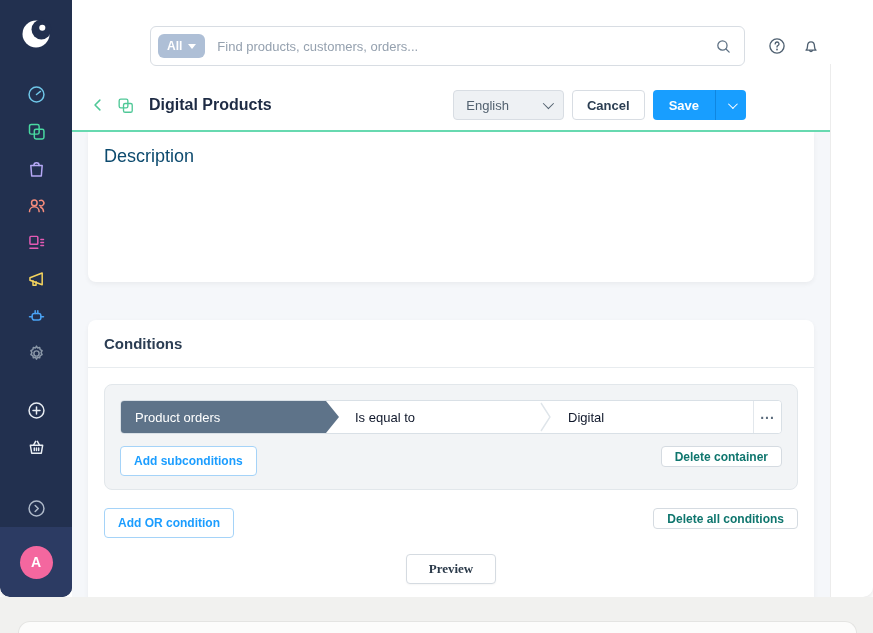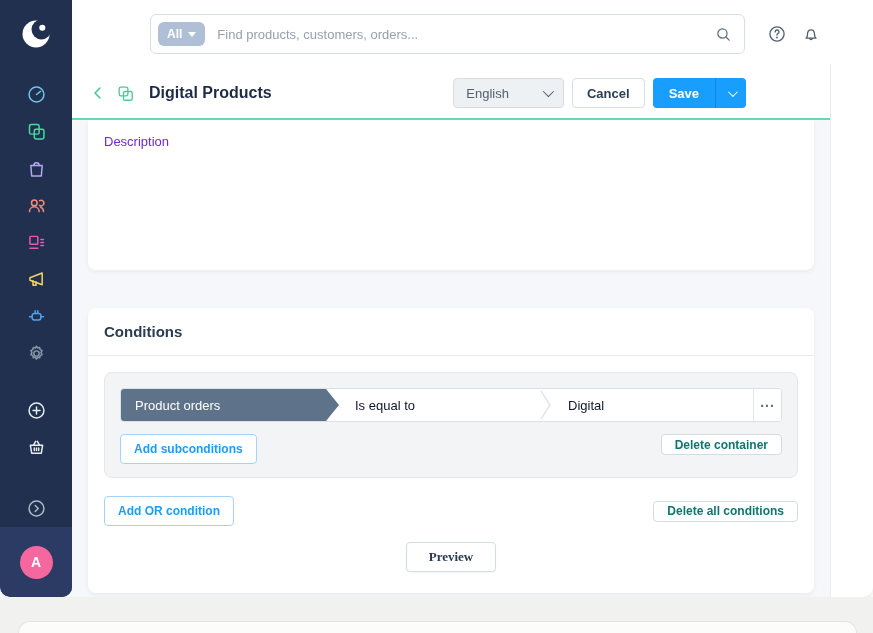--- a/index.html
+++ b/index.html
@@ -17,21 +17,21 @@
   .nav-item { width:72px; height:37px; display:flex; align-items:center; justify-content:center; cursor:pointer; }
   .nav-item svg { width:21px; height:21px; fill:none; stroke-width:1.7; stroke-linecap:round; stroke-linejoin:round; }
   .nav-lower { margin-top:20px; display:flex; flex-direction:column; align-items:center; }
   .nav-gap { height:24px; }
   .sidebar-footer { margin-top:auto; width:72px; height:77px; background:#2c3b63; border-radius:0 0 10px 10px;
     display:flex; align-items:center; justify-content:center; }
   .avatar { width:33px; height:33px; border-radius:50%; background:#f4679f; color:#fff; font-size:14px; font-weight:bold;
     display:flex; align-items:center; justify-content:center; cursor:pointer; }
 
   
-  .main { position:absolute; left:72px; top:0; width:758px; height:597px; display:flex; flex-direction:column; background:#f5f7fa; }
+  .main { position:absolute; left:72px; top:12px; width:758px; height:597px; display:flex; flex-direction:column; background:#f5f7fa; }
   .v-divider { position:absolute; left:830px; top:64px; width:1px; height:533px; background:#ececec; }
 
   
   .topbar { height:68px; background:#ffffff; display:flex; align-items:center; padding-left:78px; flex:0 0 auto; }
   .searchbox { width:595px; height:40px; border:1px solid #d8dde3; border-radius:6px; background:#fff;
     display:flex; align-items:center; padding:0 12px 0 7px; }
   .scope-chip { background:#aebfd6; color:#fff; font-size:12px; font-weight:bold; border-radius:6px;
     padding:5px 9px; display:flex; align-items:center; gap:6px; cursor:pointer; }
   .scope-chip .caret { width:0; height:0; border-left:4px solid transparent; border-right:4px solid transparent; border-top:5px solid #fff; }
   .search-input { border:none; outline:none; flex:1; font-size:13px; color:#3a4856; padding-left:12px; font-family:"Liberation Sans", sans-serif; background:transparent; }
@@ -52,21 +52,21 @@
     padding:0 14px; cursor:pointer; font-family:inherit; }
   .save-split { display:flex; height:30px; border-radius:4px; overflow:hidden; cursor:pointer; }
   .btn-save { background:#189eff; color:#fff; border:none; font-size:13px; font-weight:bold; padding:0 16px; cursor:pointer; font-family:inherit; }
   .btn-save-caret { background:#189eff; border:none; border-left:1px solid #0f86e0; width:31px; display:flex; align-items:center; justify-content:center; cursor:pointer; }
   .btn-save-caret .caret { width:7px; height:7px; border-right:1.8px solid #fff; border-bottom:1.8px solid #fff; transform:rotate(45deg) translateY(-2px); }
 
   
   .content { flex:1; background:#f5f7fa; padding:0 16px; overflow:hidden; }
   .card { background:#fff; border-radius:8px; box-shadow:0 2px 5px rgba(0,0,0,.05); }
   .description-card { border-radius:0 0 8px 8px; height:150px; padding:14px 16px; margin-bottom:38px; }
-  .field-label { font-size:13px; color:#6d28d9; margin-bottom:7px; }
+  .field-label { font-size:18px; color:#0c4a6e; margin-bottom:7px; }
   .textarea-wrap { position:relative; }
   textarea.description { width:100%; height:101px; border:1px solid #d3dae2; border-radius:4px; resize:none; outline:none;
     font-size:13px; color:#3a4856; padding:10px 12px; font-family:"Liberation Sans", sans-serif; }
   textarea.description::placeholder { color:#9aa7b5; }
   .resize-handle { position:absolute; right:3px; bottom:5px; width:9px; height:9px;
     background:repeating-linear-gradient(315deg, #b9c2cc 0 1px, transparent 1px 3.5px); cursor:nwse-resize; }
 
   .conditions-card { height:285px; }
   .conditions-header { padding:15px 16px 14px; border-bottom:1px solid #e8ecef; }
   .conditions-title { font-size:15px; font-weight:bold; color:#2b3d53; }
@@ -82,21 +82,21 @@
   .seg-menu { flex:0 0 28px; border-left:1px solid #e2e7ec; display:flex; align-items:center; justify-content:center;
     color:#5b6b7c; font-size:14px; font-weight:bold; letter-spacing:1px; cursor:pointer; background:#fff; line-height:0; padding-bottom:7px; }
 
   .container-actions { display:flex; margin-top:12px; gap:8px; }
   .btn-outline-blue { height:30px; background:#fff; border:1px solid #a5d3f8; border-radius:4px; color:#1b9dff;
     font-size:12px; font-weight:bold; padding:0 13px; cursor:pointer; font-family:inherit; }
   .btn-ghost { height:21px; background:#fff; border:1px solid #d5dbe1; border-radius:4px; color:#0f766e;
     font-size:12px; font-weight:bold; padding:0 13px; cursor:pointer; font-family:inherit; }
   .push-right { margin-left:auto; }
 
-  .or-row { display:flex; margin-top:18px;align-items:center; }
+  .or-row { display:flex; margin-top:18px; }
   .preview-row { display:flex; justify-content:center; margin-top:16px; }
   .btn-preview { height:30px; background:#fff; border:1px solid #d5dbe1; border-radius:4px; color:#2b3a4a;
     font-size:13px; font-weight:600; padding:0 22px; cursor:pointer; font-family:Liberation Serif, serif; box-shadow:0 1px 2px rgba(0,0,0,.04); }
 
   
   .outside { position:relative; width:873px; height:36px; background:#f1f1ef; }
   .partial-card { position:absolute; left:18px; right:16px; top:24px; height:14px; background:#fcfcfb;
     border:1px solid #e4e4e2; border-bottom:none; border-radius:12px 12px 0 0; }
 </style>
 </head>

